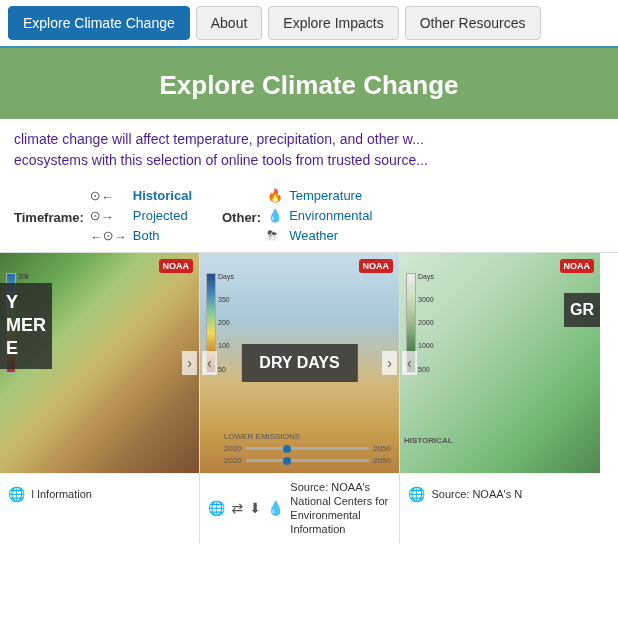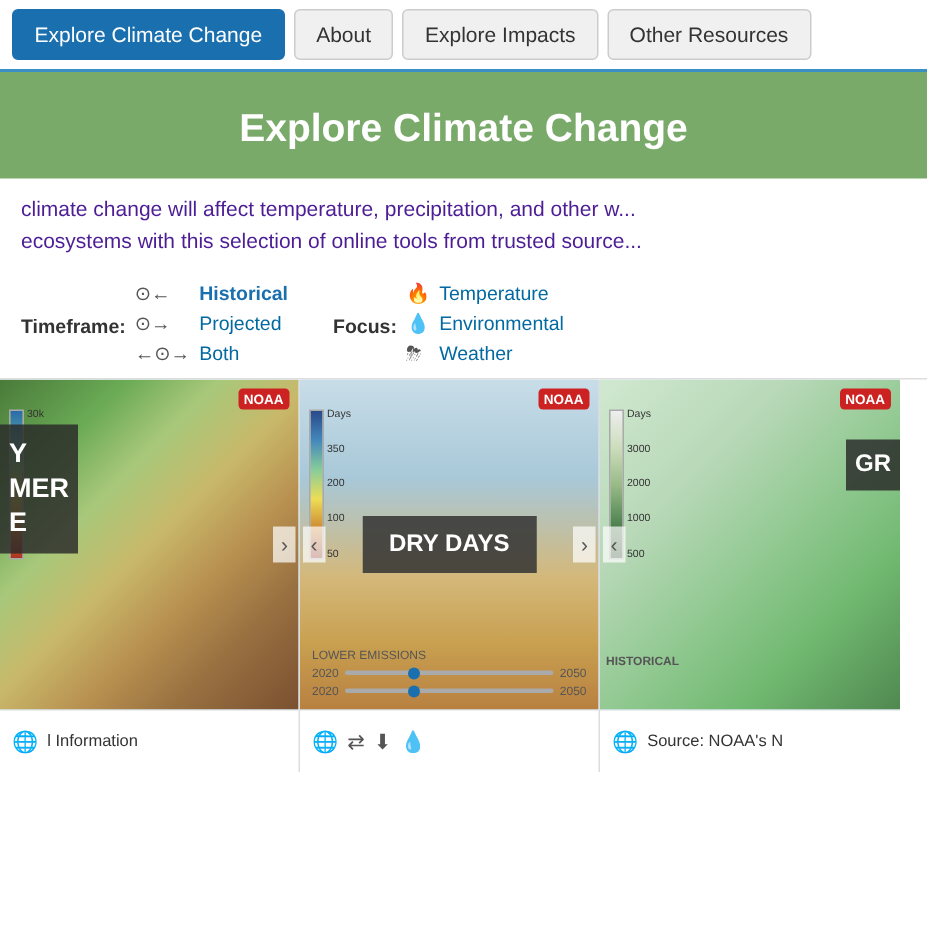--- a/index.html
+++ b/index.html
@@ -185,20 +185,21 @@
       display: flex;
       flex-direction: column;
       gap: 3px;
     }
     .slider-row {
       display: flex;
       align-items: center;
       gap: 4px;
       font-size: 9px;
       color: #555;
+      margin-left: 16px;
     }
     .slider-track {
       flex: 1;
       height: 3px;
       background: #aaa;
       border-radius: 2px;
       position: relative;
     }
     .slider-thumb {
       position: absolute;
@@ -327,21 +328,21 @@
       <span class="filter-icon">←⊙→</span>
     </div>
     <div class="filter-items">
       <span class="filter-item active">Historical</span>
       <span class="filter-item">Projected</span>
       <span class="filter-item">Both</span>
     </div>
   </div>
 
   <div class="filter-group">
-    <span class="filter-label">Focus:</span>
+    <span class="filter-label">Other:</span>
     <div class="filter-icons">
       <span class="filter-icon">🔥</span>
       <span class="filter-icon">💧</span>
       <span class="filter-icon">⛈</span>
     </div>
     <div class="filter-items">
       <span class="filter-item">Temperature</span>
       <span class="filter-item">Environmental</span>
       <span class="filter-item">Weather</span>
     </div>
@@ -411,20 +412,21 @@
             <span style="font-size:8px;">2050</span>
           </div>
         </div>
       </div>
     </div>
     <div class="card-footer">
       <span class="footer-icon">🌐</span>
       <span class="footer-icon">⇄</span>
       <span class="footer-icon">⬇</span>
       <span class="footer-icon">💧</span>
+      <span class="footer-text">Source: NOAA's National Centers for Environmental Information</span>
     </div>
   </div>
 
   <div class="card">
     <div class="card-map">
       <div class="map3-bg">
         <div class="legend-bar" style="background: linear-gradient(to bottom, #eeeeee, #ccddbb, #99bb88, #558855, #224422);"></div>
         <div class="legend-labels">
           <span>Days</span>
           <span>3000</span>

